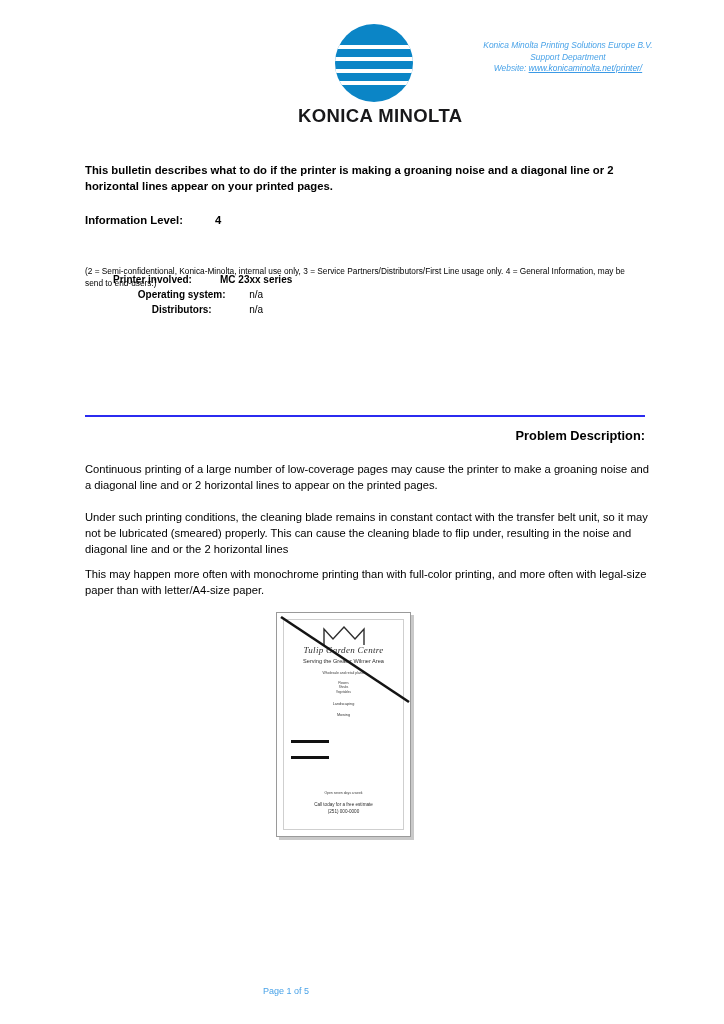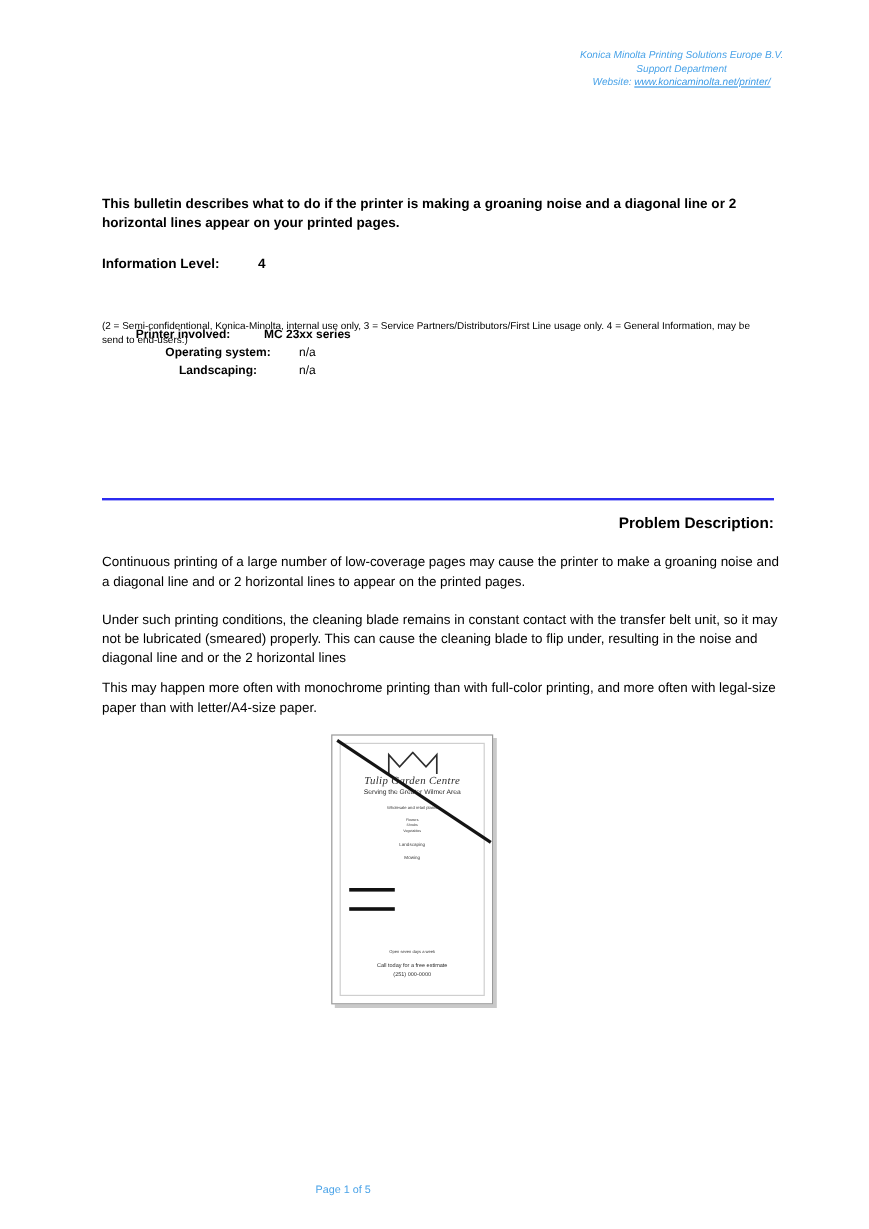--- a/index.html
+++ b/index.html
@@ -323,20 +323,31 @@
     text-align: center;
     font-size: 9px;
     color: #4aa3e8;
   }
 </style>
 </head>
 <body>
 
 <div class="header">
 
+  <div class="logo-block">
+    <div class="logo-mark">
+      <div class="logo-circle">
+        <div class="logo-stripe logo-s1"></div>
+        <div class="logo-stripe logo-s2"></div>
+        <div class="logo-stripe logo-s3"></div>
+        <div class="logo-stripe logo-s4"></div>
+      </div>
+    </div>
+    <div class="logo-word">KONICA MINOLTA</div>
+  </div>
 
   <div class="header-contact">
     <div>Konica Minolta Printing Solutions Europe B.V.</div>
     <div>Support Department</div>
     <div>
       <span>Website:</span>
       <span class="link">www.konicaminolta.net/printer/</span>
     </div>
   </div>
 
@@ -353,21 +364,21 @@
   <div class="info-level-note">(2 = Semi-confidentional, Konica-Minolta, internal use only, 3 = Service Partners/Distributors/First Line usage only. 4 = General Information, may be send to end-users.)</div>
 
   <div class="spec-table">
     <div class="spec-row">
       <span class="spec-label">Printer involved:</span><span class="spec-value bold">MC 23xx series</span>
     </div>
     <div class="spec-row">
       <span class="spec-label">Operating system:</span><span class="spec-value">n/a</span>
     </div>
     <div class="spec-row">
-      <span class="spec-label">Landscaping:</span><span class="spec-value">n/a</span>
+      <span class="spec-label">Distributors:</span><span class="spec-value">n/a</span>
     </div>
   </div>
 
   <div class="divider"></div>
 
   <div class="section-title">Problem Description:</div>
 
   <div class="para para-1">Continuous printing of a large number of low-coverage pages may cause the printer to make a groaning noise and a diagonal line and or 2 horizontal lines to appear on the printed pages.</div>
   <div class="para para-2">Under such printing conditions, the cleaning blade remains in constant contact with the transfer belt unit, so it may not be lubricated (smeared) properly. This can cause the cleaning blade to flip under, resulting in the noise and diagonal line and or the 2 horizontal lines</div>
   <div class="para para-3">This may happen more often with monochrome printing than with full-color printing, and more often with legal-size paper than with letter/A4-size paper.</div>

